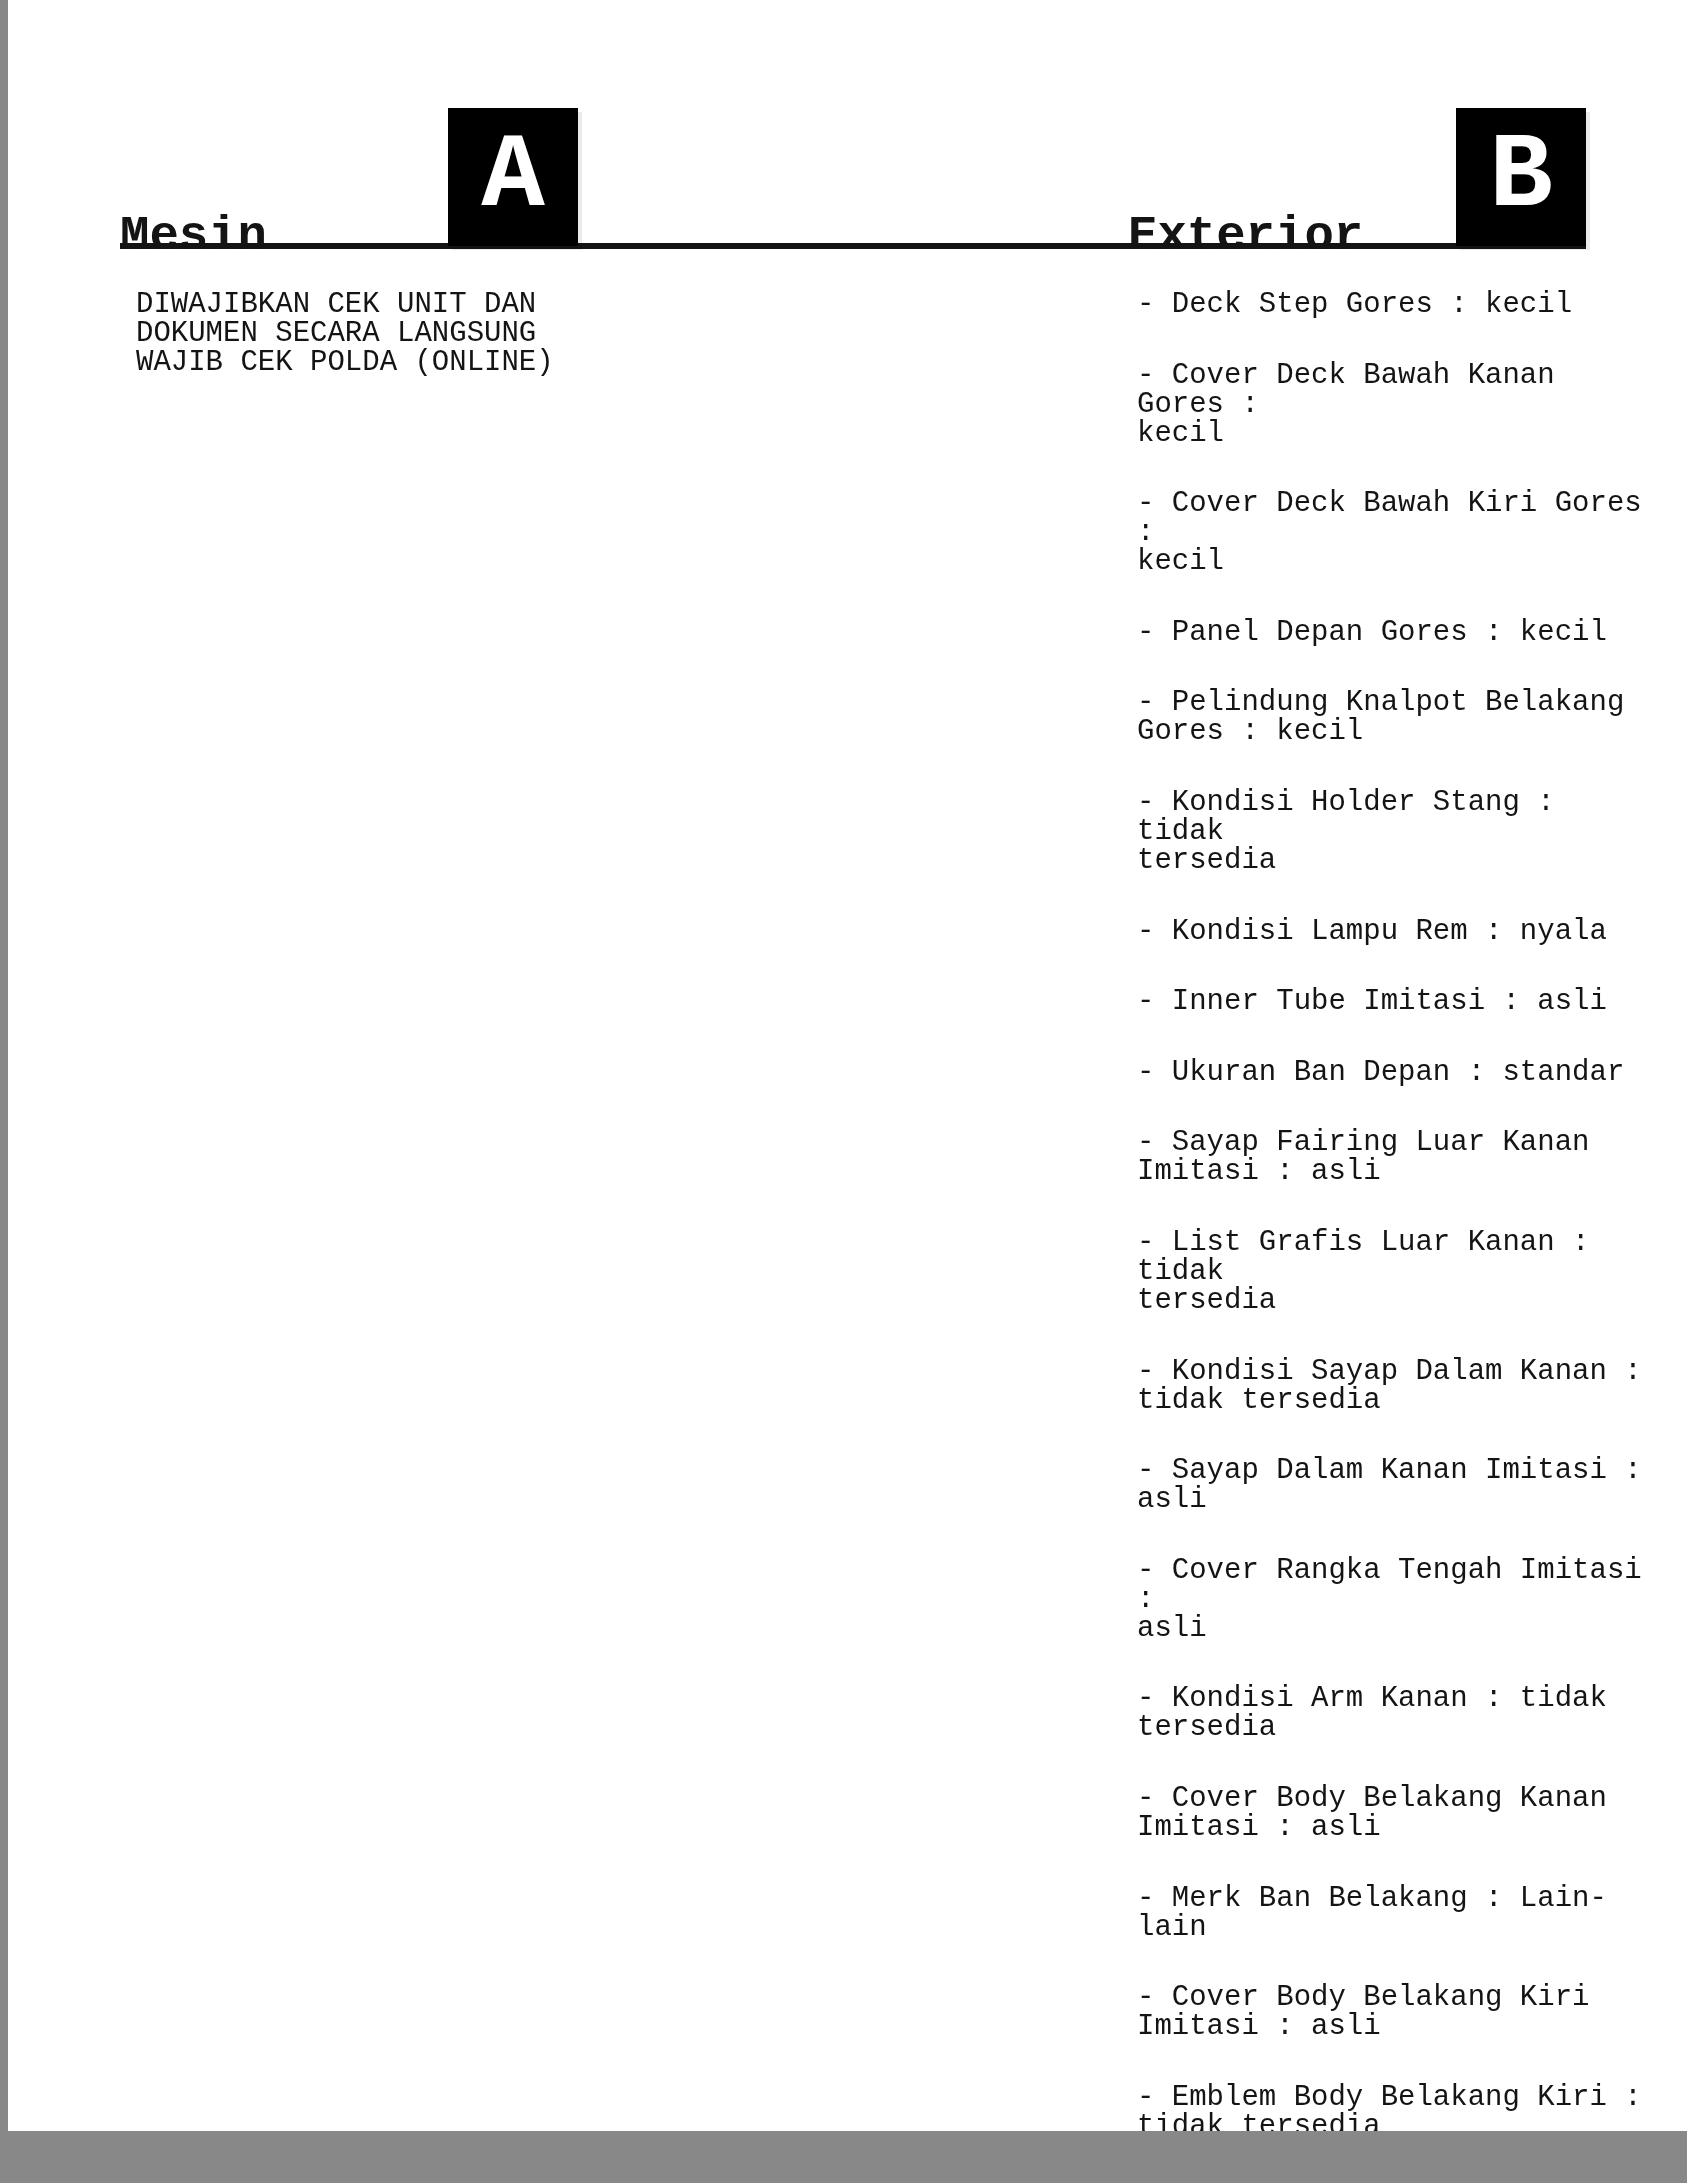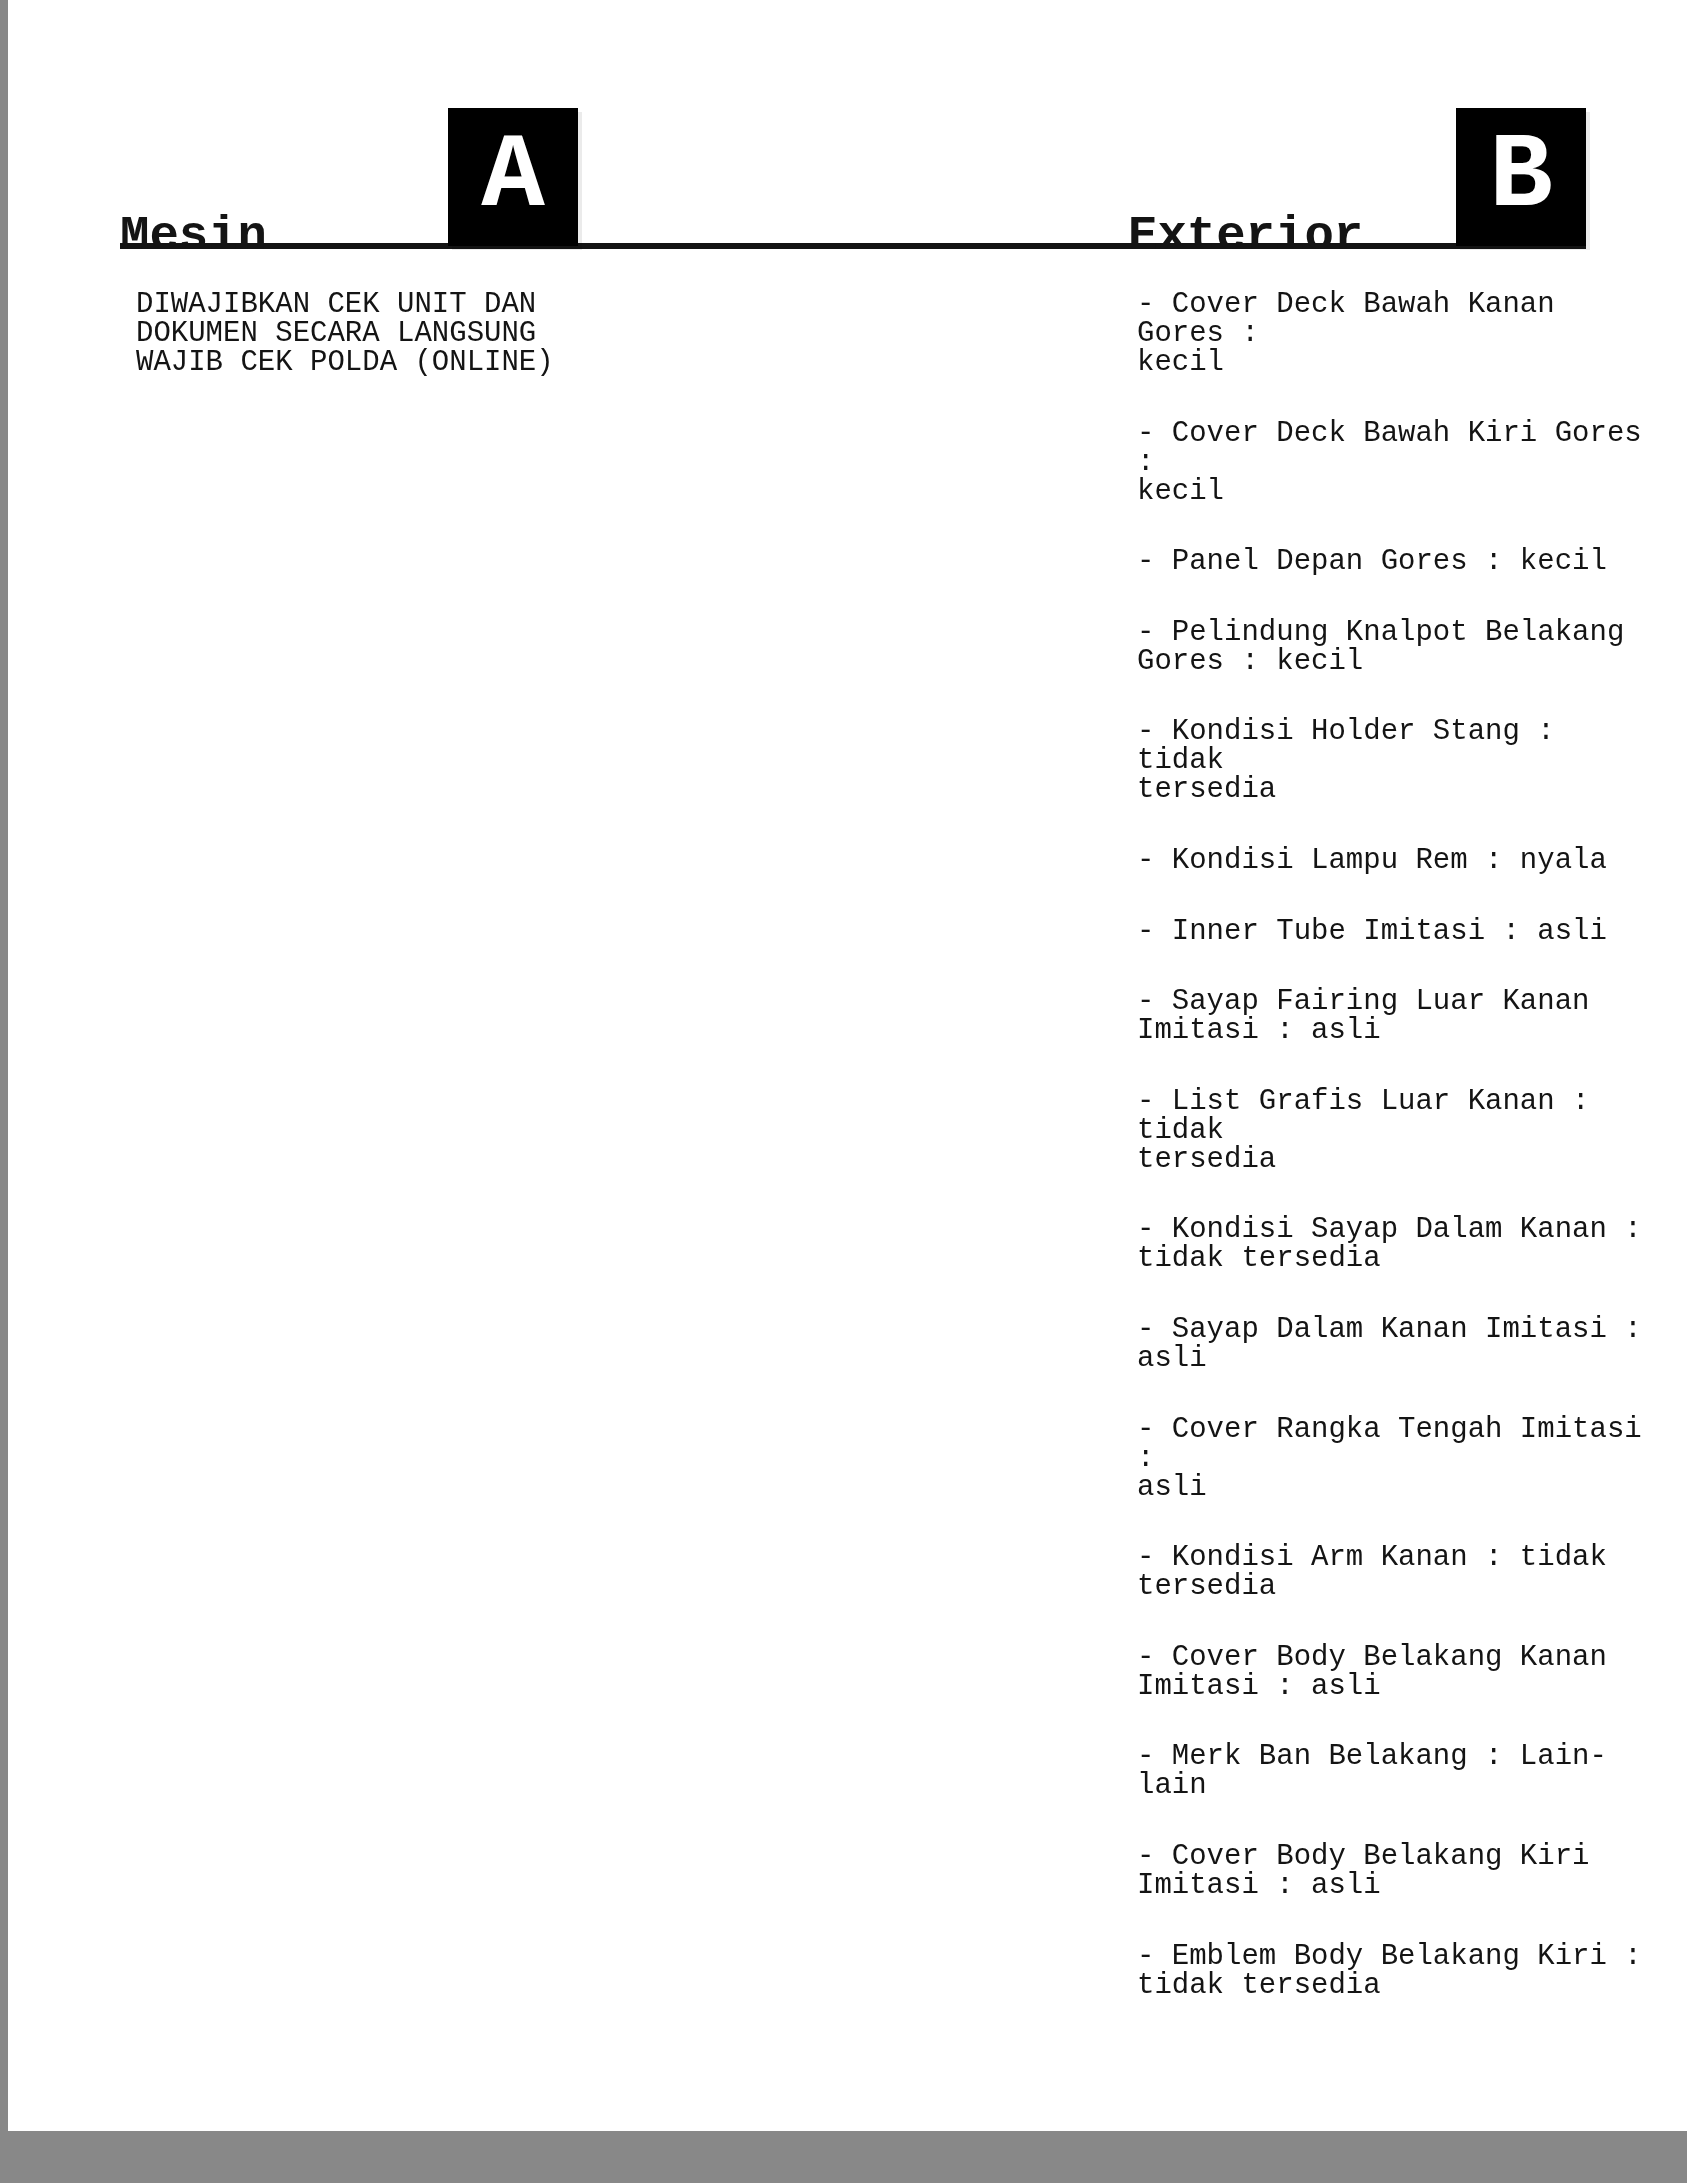--- a/index.html
+++ b/index.html
@@ -70,31 +70,33 @@
 
   <h1 class="heading" id="heading-exterior">Exterior</h1>
 
   <div class="badge" id="badge-b">B</div>
 
   <p class="text-block" id="mesin-warning">DIWAJIBKAN CEK UNIT DAN
 DOKUMEN SECARA LANGSUNG
 WAJIB CEK POLDA (ONLINE)</p>
 
   <div class="text-block" id="exterior-list">
+    <p>- Deck Step Gores : kecil</p>
     <p>- Cover Deck Bawah Kanan Gores :
 kecil</p>
     <p>- Cover Deck Bawah Kiri Gores :
 kecil</p>
     <p>- Panel Depan Gores : kecil</p>
     <p>- Pelindung Knalpot Belakang
 Gores : kecil</p>
     <p>- Kondisi Holder Stang : tidak
 tersedia</p>
     <p>- Kondisi Lampu Rem : nyala</p>
     <p>- Inner Tube Imitasi : asli</p>
+    <p>- Ukuran Ban Depan : standar</p>
     <p>- Sayap Fairing Luar Kanan
 Imitasi : asli</p>
     <p>- List Grafis Luar Kanan : tidak
 tersedia</p>
     <p>- Kondisi Sayap Dalam Kanan :
 tidak tersedia</p>
     <p>- Sayap Dalam Kanan Imitasi : asli</p>
     <p>- Cover Rangka Tengah Imitasi :
 asli</p>
     <p>- Kondisi Arm Kanan : tidak

